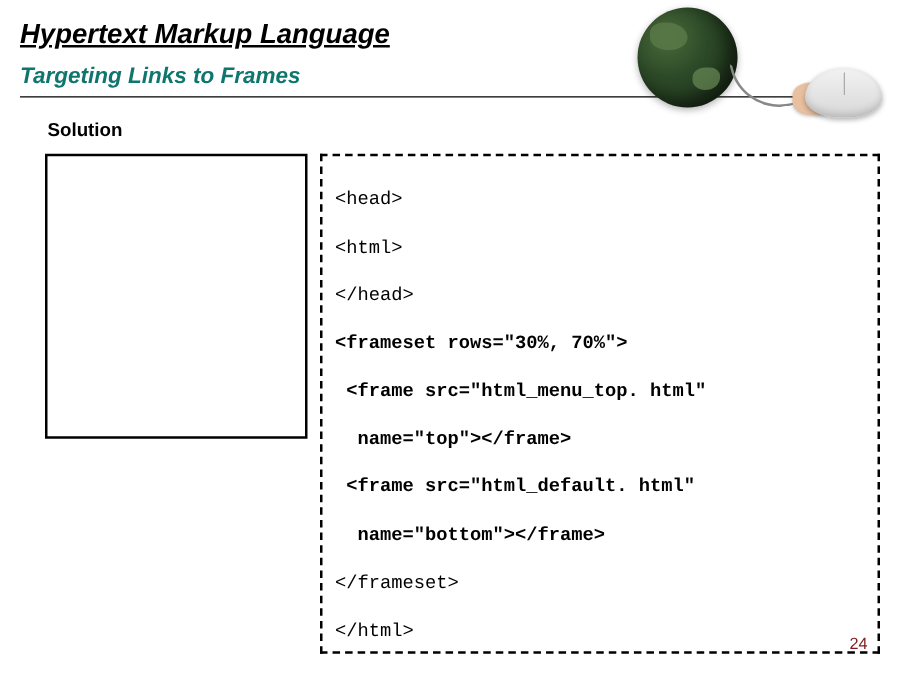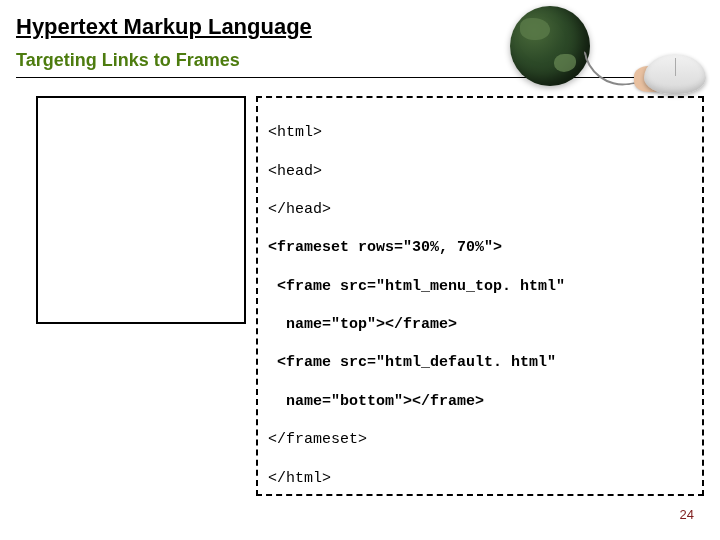--- a/index.html
+++ b/index.html
@@ -7,32 +7,33 @@
     width: 720px;
     height: 540px;
     background: #fff;
     font-family: Arial, Helvetica, sans-serif;
     position: relative;
     overflow: hidden;
   }
   .header-area {
     position: relative;
     padding: 14px 16px 0 16px;
+    font-style: italic;
   }
   .title {
     font-size: 22px;
     font-weight: bold;
     text-decoration: underline;
     color: #000;
     margin-bottom: 10px;
   }
   .subtitle {
     font-size: 18px;
     font-weight: bold;
-    color: #4d7c0f;
+    color: #0f766e;
   }
   .hr {
     border: none;
     border-top: 1px solid #000;
     margin-top: 6px;
   }
   .globe-mouse {
     position: absolute;
     top: 6px;
     right: 10px;
@@ -155,25 +156,26 @@
   <hr class="hr">
   <div class="globe-mouse">
     <div class="globe"></div>
     <div class="cable"></div>
     <div class="hand"></div>
     <div class="mouse"></div>
   </div>
 </div>
 
 <div class="content">
+  <div class="solution-label">Solution</div>
   <div class="boxes">
     <div class="left-box"></div>
     <div class="code-box">
+<span class="code-line">&lt;head&gt;</span>
 <span class="code-line">&lt;html&gt;</span>
-<span class="code-line">&lt;head&gt;</span>
 <span class="code-line">&lt;/head&gt;</span>
 <span class="code-line bold">&lt;frameset rows="30%, 70%"&gt;</span>
 <span class="code-line bold"> &lt;frame src="html_menu_top. html"</span>
 <span class="code-line bold">  name="top"&gt;&lt;/frame&gt;</span>
 <span class="code-line bold"> &lt;frame src="html_default. html"</span>
 <span class="code-line bold">  name="bottom"&gt;&lt;/frame&gt;</span>
 <span class="code-line">&lt;/frameset&gt;</span>
 <span class="code-line">&lt;/html&gt;</span></div>
   </div>
 </div>

